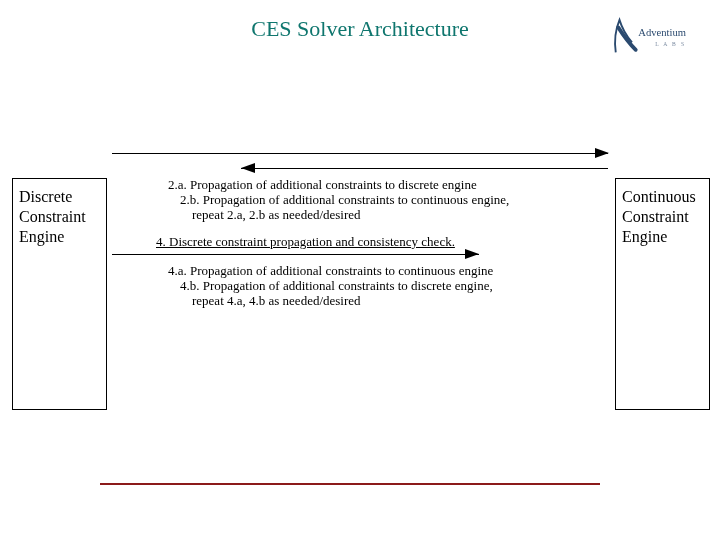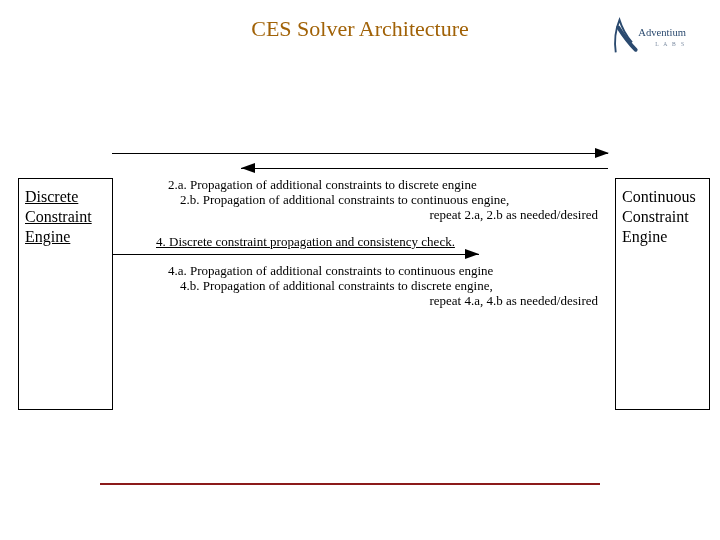--- a/index.html
+++ b/index.html
@@ -11,21 +11,21 @@
     position: relative;
     overflow: hidden;
   }
   .title {
     position: absolute;
     top: 16px;
     left: 0;
     right: 0;
     text-align: center;
     font-size: 22px;
-    color: #a16207;
+    color: #0f766e;
   }
   .logo {
     position: absolute;
     top: 16px;
     right: 18px;
     width: 100px;
     height: 44px;
   }
   .logo svg { width: 100%; height: 100%; }
 
@@ -40,21 +40,21 @@
     position: absolute;
     border: 1px solid #000;
     padding: 8px 6px;
     font-size: 16px;
     line-height: 1.25;
     width: 95px;
     top: 28px;
     height: 232px;
     background: #fff;
   }
-  .engine-left { left: 8px; text-decoration: underline; }
+  .engine-left { left: 2px; }
   .engine-right { right: 0; }
 
   .flow {
     position: absolute;
     left: 102px;
     right: 102px;
     top: 0;
     font-size: 13px;
     line-height: 1.15;
   }
@@ -92,21 +92,21 @@
   
   .ar-short-r .arrow-line { left: 0; width: 74%; }
   .ar-short-r .arrow-head { right: 26%; border-left: 14px solid #000; }
 
   .sub {
     padding: 2px 10px 6px 56px;
     font-size: 13px;
   }
   .sub div { margin-left: 0; }
   .sub .indent { padding-left: 12px; }
-  .sub .indent2 { padding-left: 24px; text-align: right; }
+  .sub .indent2 { padding-left: 24px; }
 
   .footer-rule {
     position: absolute;
     bottom: 55px;
     left: 100px;
     right: 120px;
     height: 2px;
     background: #8b1a1a;
   }
 </style>

